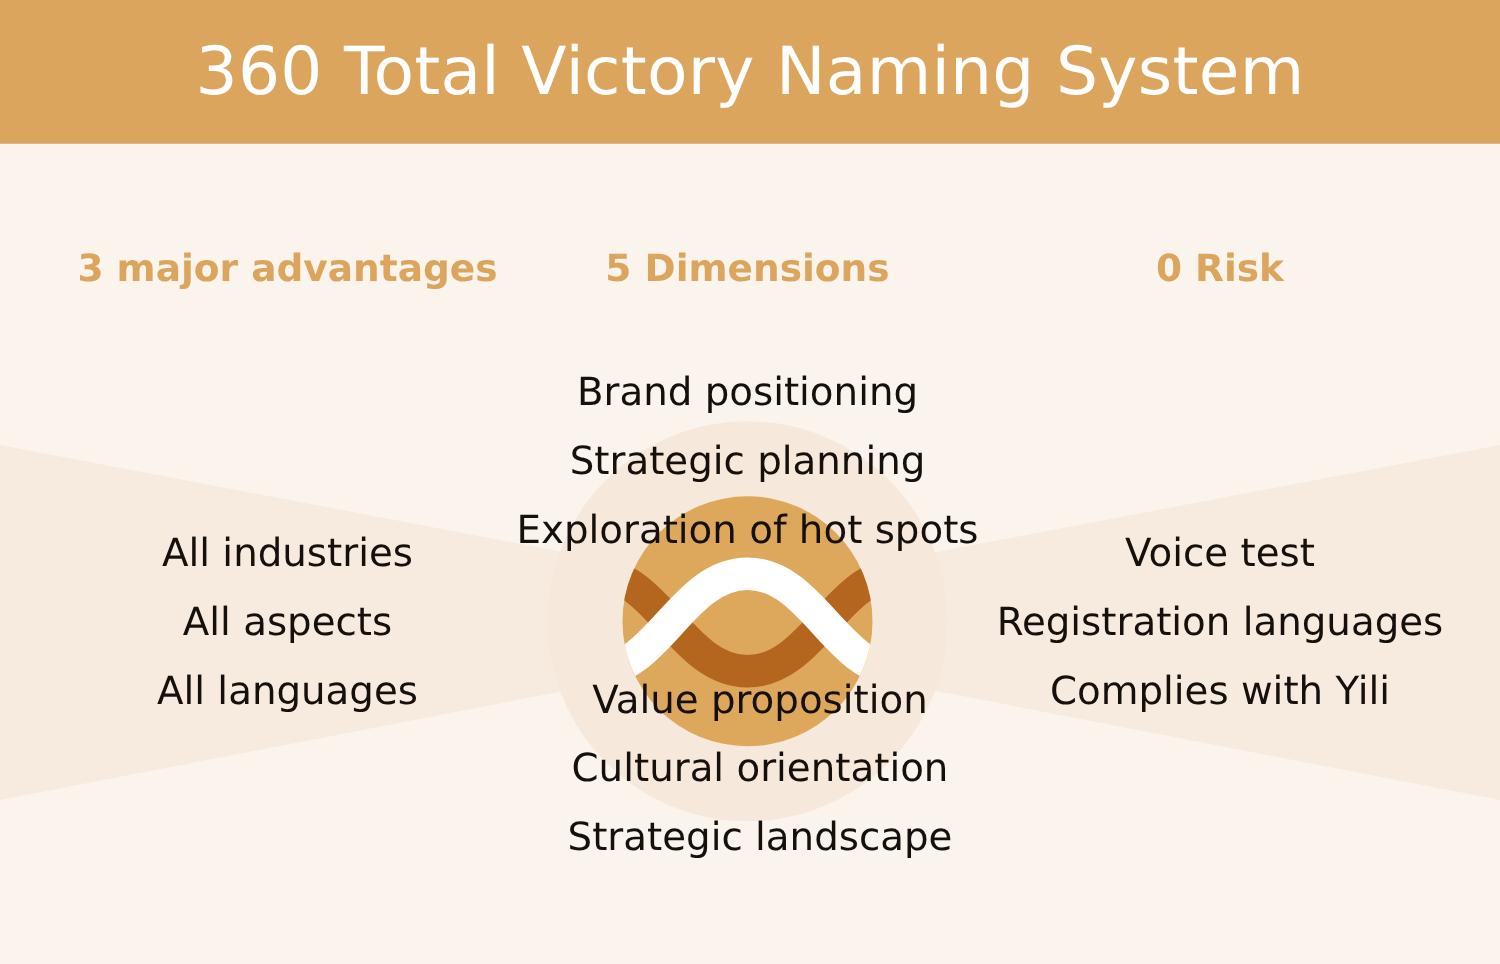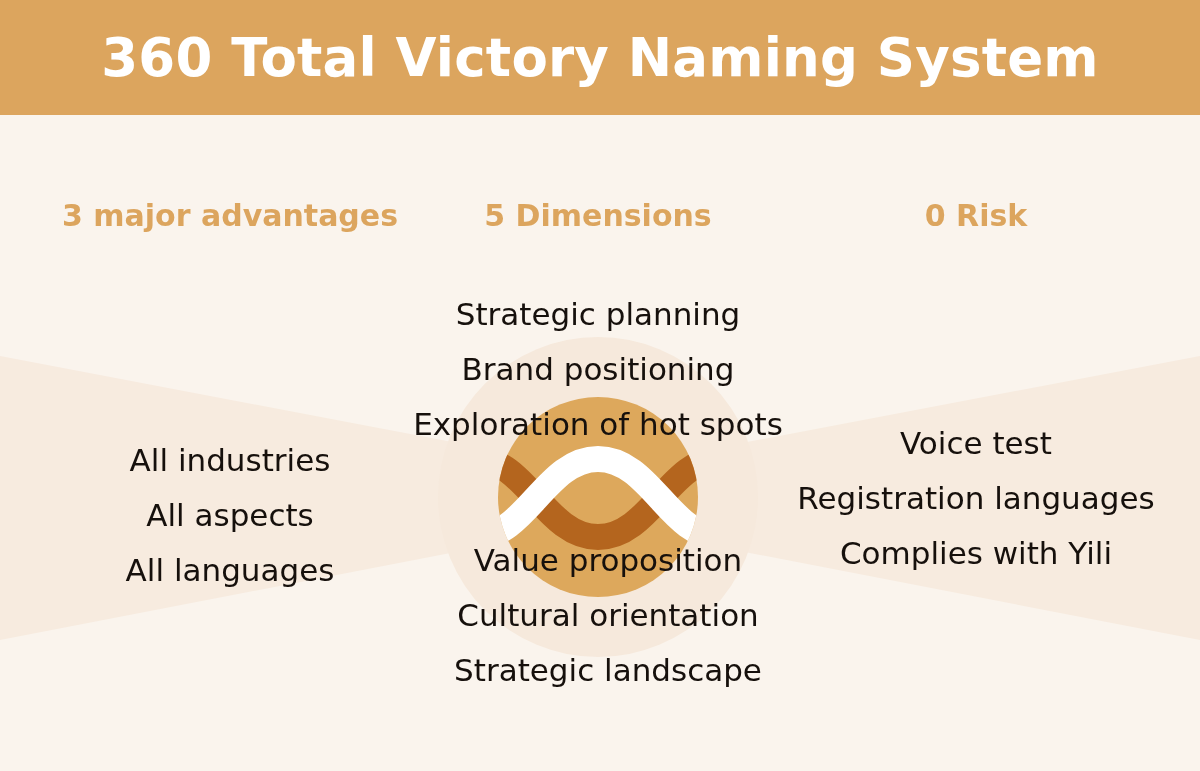--- a/index.html
+++ b/index.html
@@ -31,21 +31,21 @@
     width: 1200px;
     height: 115px;
     background: #dca55e;
     display: flex;
     align-items: center;
     justify-content: center;
   }
   .header-title {
     color: #ffffff;
     font-size: 53px;
-    font-weight: 700;
+    font-weight: 400;
     letter-spacing: 0.2px;
     line-height: 1;
     white-space: nowrap;
     font-family: "DejaVu Sans", "Liberation Sans", sans-serif;
   }
 
   
   .bg-decor {
     position: absolute;
     left: 0;
@@ -83,21 +83,21 @@
     text-align: center;
   }
   .col-item {
     color: #16100c;
     font-size: 31px;
     font-weight: 400;
     line-height: 55px;
     white-space: nowrap;
   }
 
-  .col.left-col  { left: 30px;  top: 433px; width: 400px; }
+  .col.left-col  { left: 30px;  top: 416px; width: 400px; }
   .col.right-col { left: 776px; top: 416px; width: 400px; }
 
   .col.center-top    { left: 378px; top: 287px; width: 440px; }
   .col.center-bottom { left: 388px; top: 533px; width: 440px; }
 
   
   .emblem {
     position: absolute;
     left: 438px;
     top: 337px;
@@ -144,22 +144,22 @@
     <div class="col-heading right">0 Risk</div>
   </div>
 
   <div class="col left-col">
     <div class="col-item">All industries</div>
     <div class="col-item">All aspects</div>
     <div class="col-item">All languages</div>
   </div>
 
   <div class="col center-top center-text-layer">
+    <div class="col-item">Brand positioning</div>
     <div class="col-item">Strategic planning</div>
-    <div class="col-item">Brand positioning</div>
     <div class="col-item">Exploration of hot spots</div>
   </div>
 
   <div class="col center-bottom center-text-layer">
     <div class="col-item">Value proposition</div>
     <div class="col-item">Cultural orientation</div>
     <div class="col-item">Strategic landscape</div>
   </div>
 
   <div class="col right-col">

